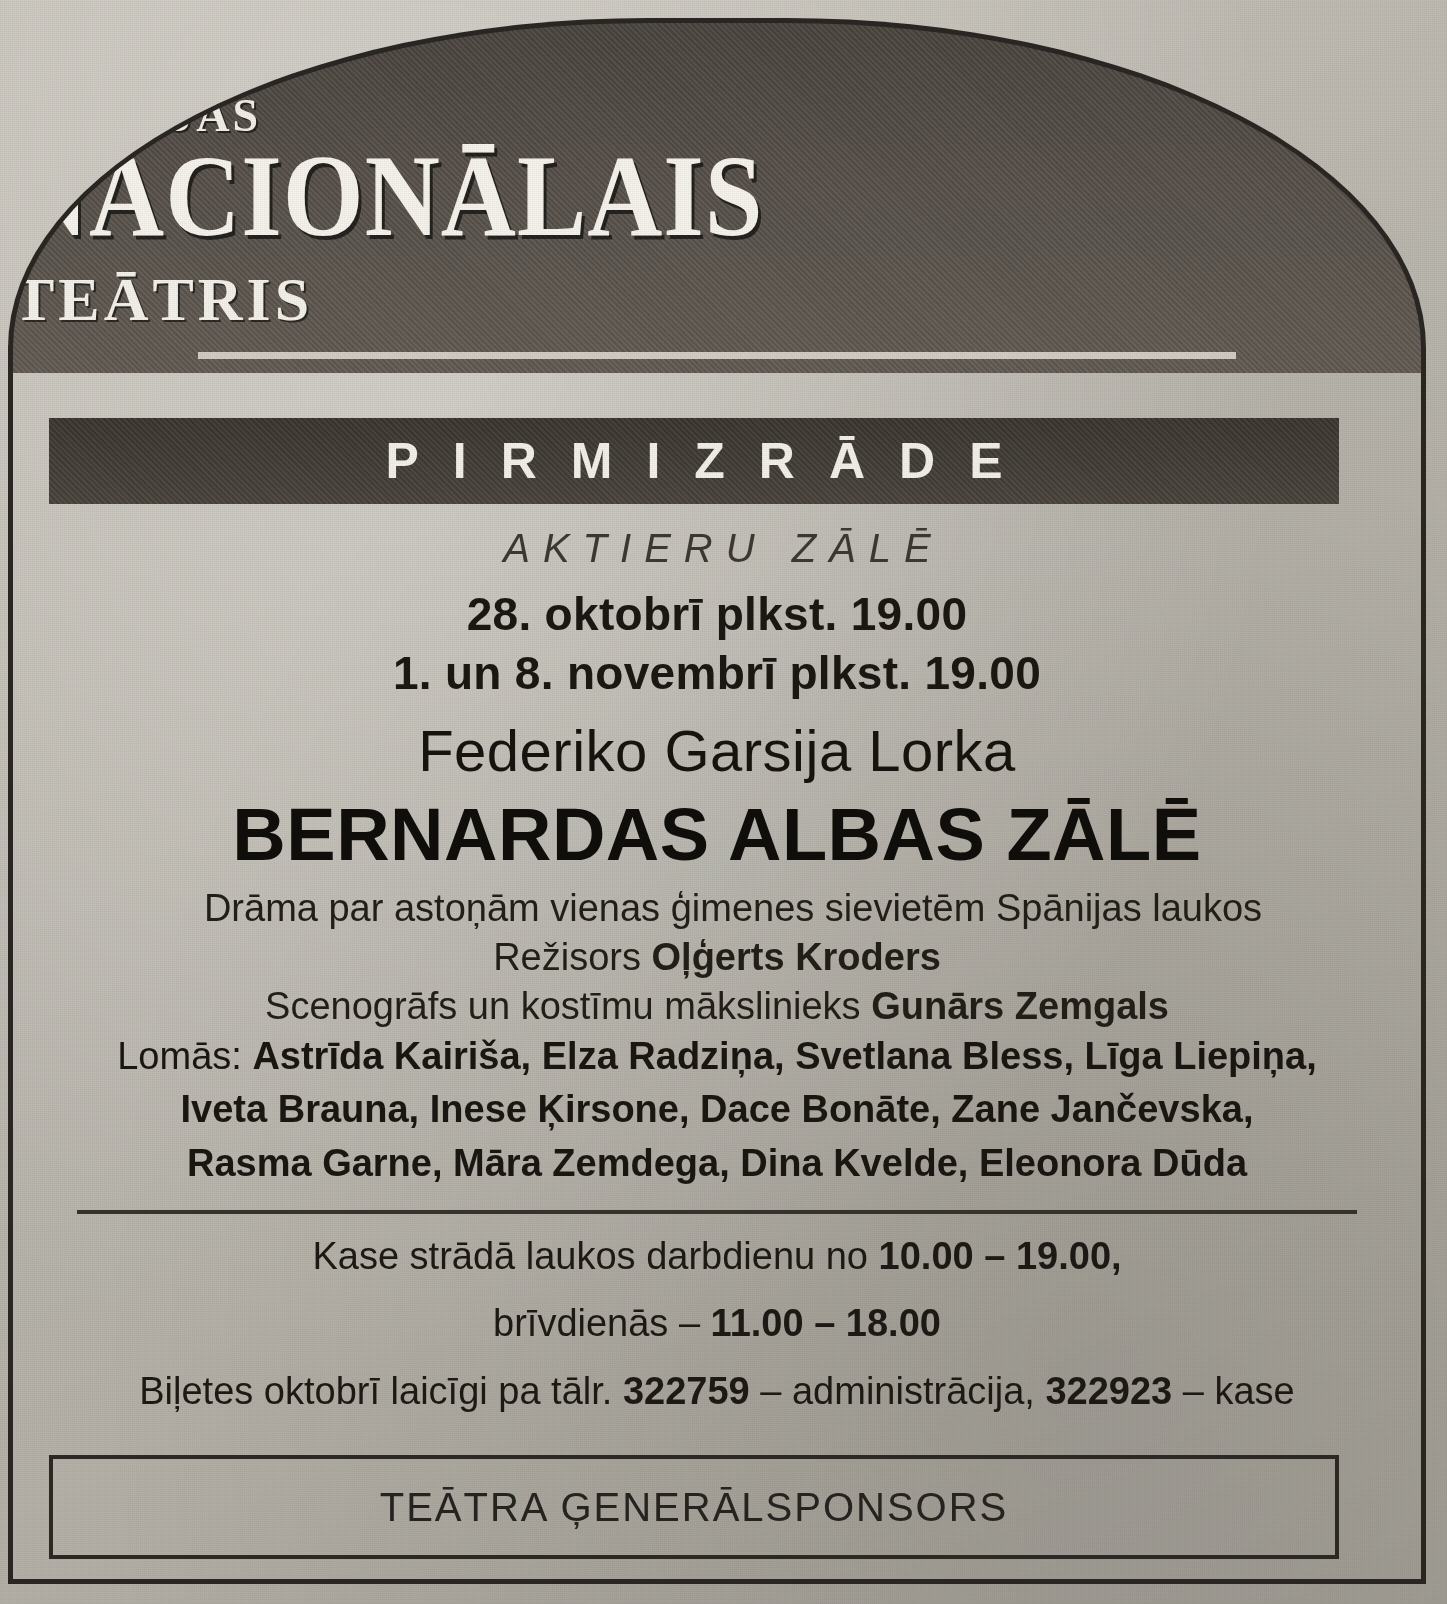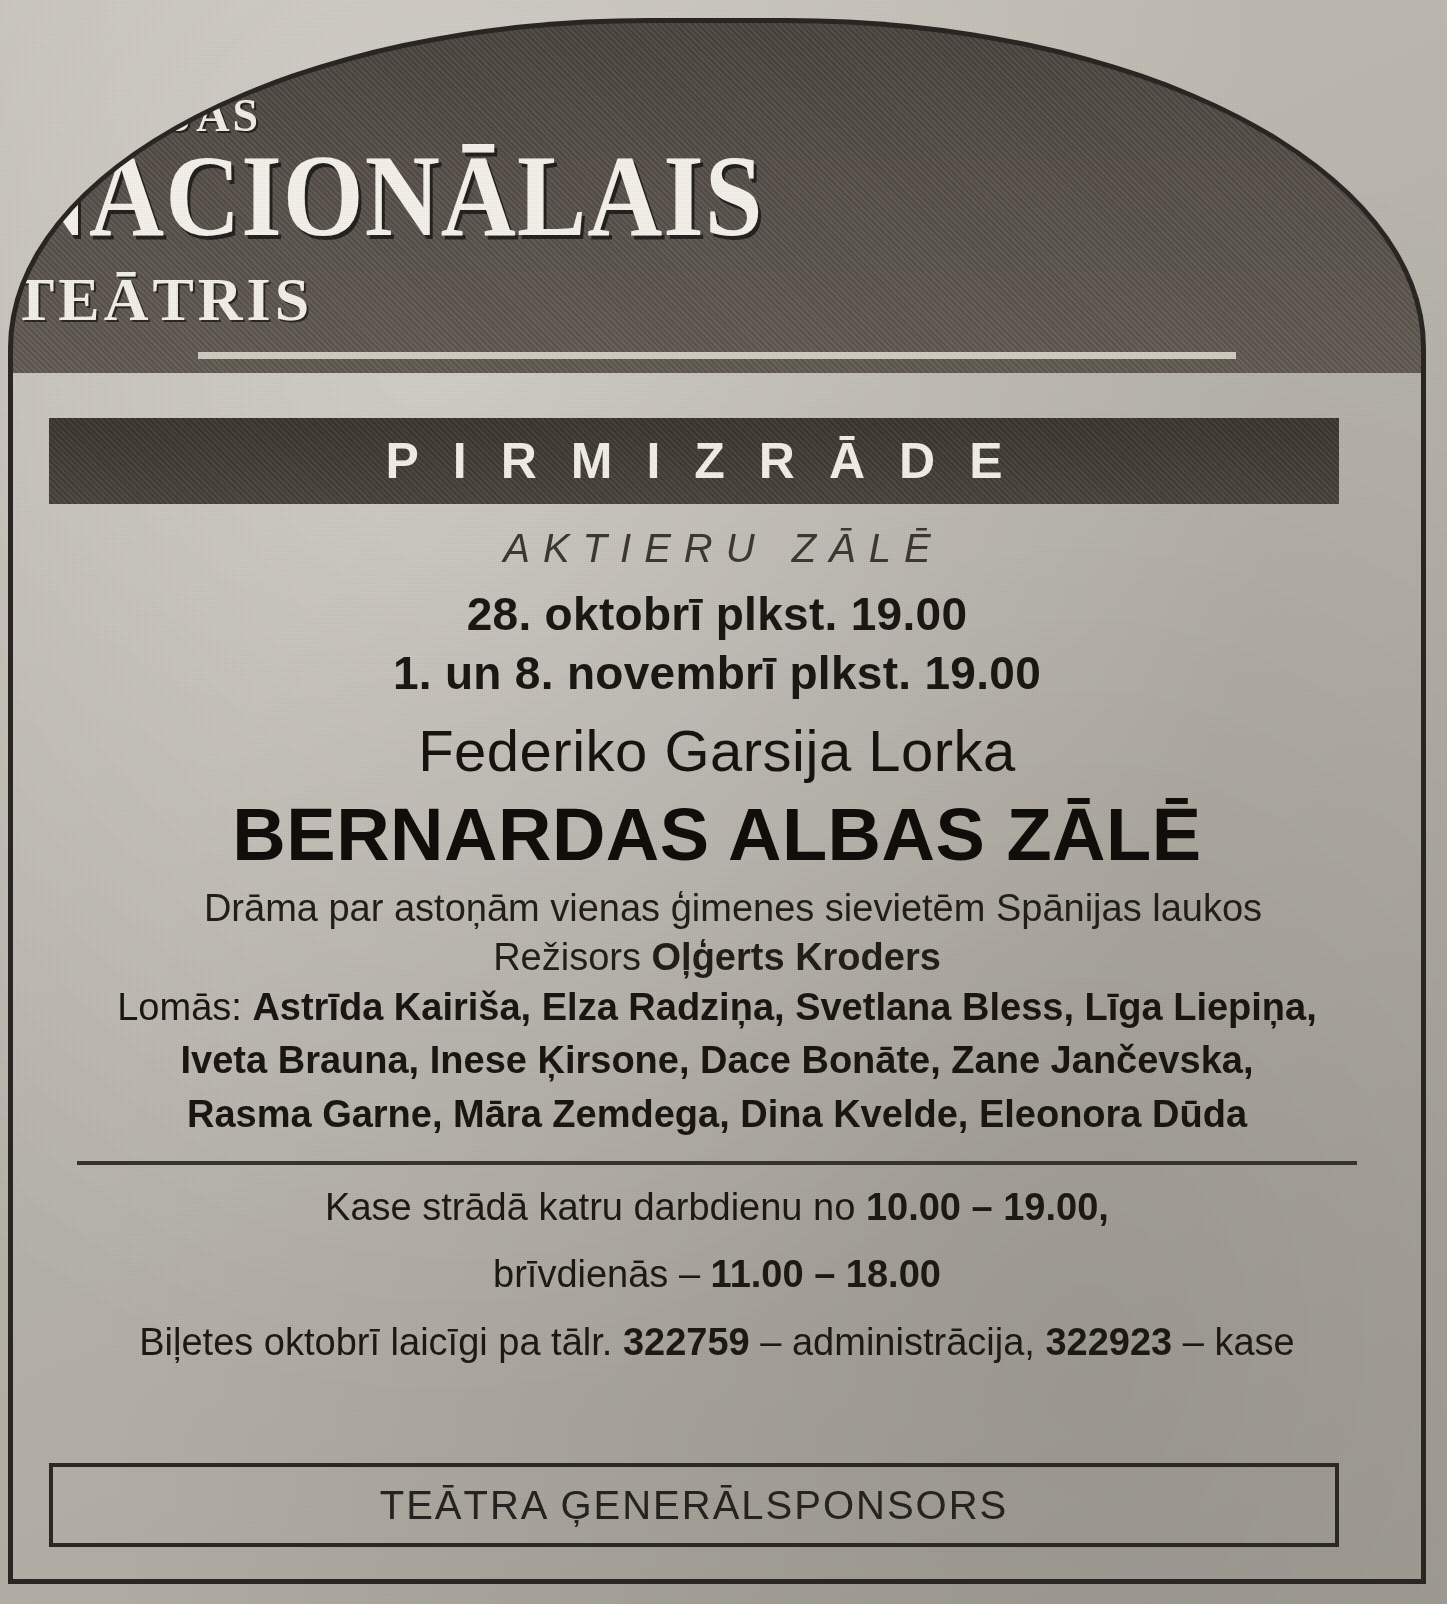--- a/index.html
+++ b/index.html
@@ -205,23 +205,23 @@
     font-size: 38px;
     line-height: 1.30;
     color: #1d1a15;
   }
   .boxoffice b { font-weight: bold; }
 
   
   .sponsor {
     position: absolute;
     left: 36px;
-    bottom: 32px;
+    bottom: 20px;
     width: 1290px;
-    height: 84px;
+    height: 104px;
     border: 4px solid #2d2a25;
     box-sizing: border-box;
     display: flex;
     align-items: center;
     justify-content: center;
     gap: 18px;
   }
   .sponsor .s-label {
     font-size: 40px;
     letter-spacing: 2px;
@@ -264,35 +264,38 @@
       <div class="date-line">1. un 8. novembrī plkst. 19.00</div>
 
       <div class="author">Federiko Garsija Lorka</div>
       <div class="title">BERNARDAS ALBAS ZĀLĒ</div>
       <div class="subtitle">Drāma par astoņām vienas ģimenes sievietēm Spānijas laukos</div>
 
       <div class="credit">
         <span>Režisors </span><b>Oļģerts Kroders</b>
       </div>
 
+      <div class="credit">
+        <span>Scenogrāfs un kostīmu mākslinieks </span><b>Gunārs Zemgals</b>
+      </div>
 
       <div class="cast-line">
         <span class="cast-label">Lomās: </span><b>Astrīda Kairiša, Elza Radziņa, Svetlana Bless, Līga Liepiņa,</b>
       </div>
       <div class="cast-line">
         <b>Iveta Brauna, Inese Ķirsone, Dace Bonāte, Zane Jančevska,</b>
       </div>
       <div class="cast-line">
         <b>Rasma Garne, Māra Zemdega, Dina Kvelde, Eleonora Dūda</b>
       </div>
 
       <div class="divider"></div>
 
       <div class="boxoffice">
-        <span>Kase strādā katru darbdienu no </span><b>10.00 – 19.00,</b>
+        <span>Kase strādā laukos darbdienu no </span><b>10.00 – 19.00,</b>
       </div>
       <div class="boxoffice">
         <span>brīvdienās – </span><b>11.00 – 18.00</b>
       </div>
       <div class="boxoffice">
         <span>Biļetes oktobrī laicīgi pa tālr. </span><b>322759</b><span> – administrācija, </span><b>322923</b><span> – kase</span>
       </div>
 
     </div>
 

